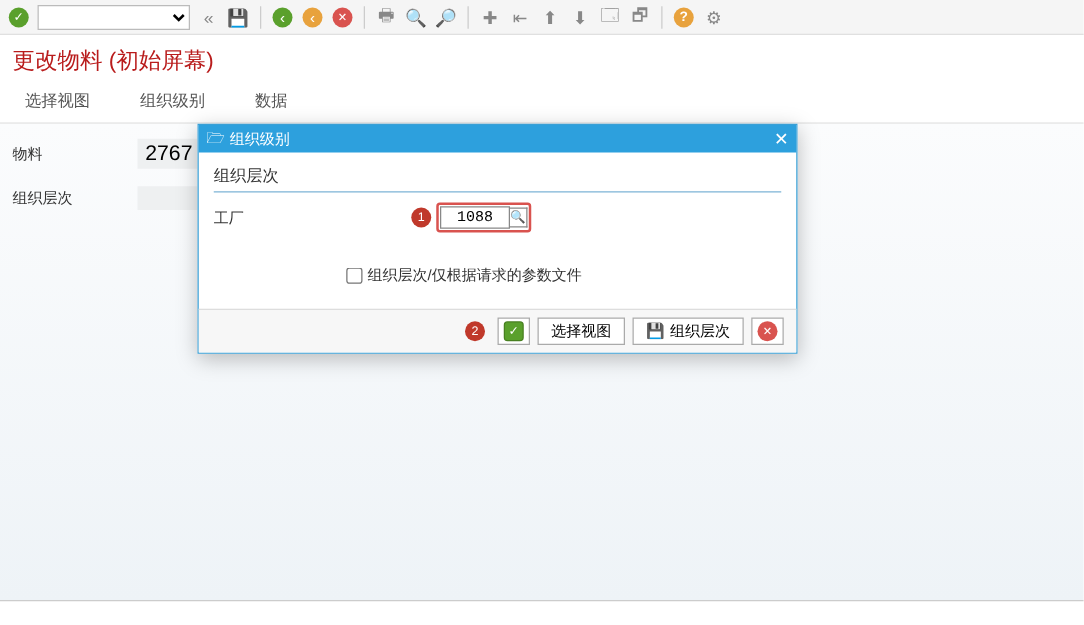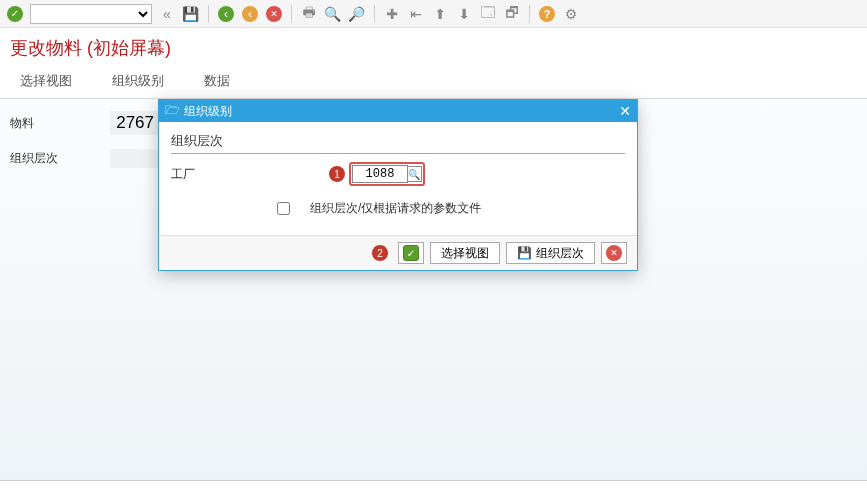--- a/index.html
+++ b/index.html
@@ -29,27 +29,27 @@
   .form-row .val { width: 48px; text-align: right; padding: 2px 4px; background: #eef0f1; border: none; font-size: 17px; }
   .form-row .val.empty { width: 48px; height: 19px; }
 
   
   .dialog { position: absolute; left: 158px; top: 0px; width: 480px; background: #fff; border: 1px solid #3aa0d6; box-shadow: 0 4px 16px rgba(0,0,0,.25); }
   .dlg-title { height: 22px; background: #2da0dd; color: #fff; display: flex; align-items: center; justify-content: space-between; padding: 0 6px; font-size: 12px; }
   .dlg-title .left { display:flex; align-items:center; gap:4px;}
   .dlg-close { cursor:pointer; font-size: 14px;}
   .dlg-body { padding: 10px 12px 4px 12px; }
   .section-h { font-size: 13px; color: #333; border-bottom: 1px solid #7db4d6; padding-bottom: 3px; margin-bottom: 8px; }
-  .dlg-row { display:flex; align-items:center; font-size:12px; margin-bottom: 14px;}
+  .dlg-row { display:flex; align-items:center; font-size:12px; margin-bottom: 26px;}
   .dlg-row .dlbl { width: 80px; color:#333; }
   .badge { width:16px; height:16px; border-radius:50%; background:#c0392b; color:#fff; font-size:10px; display:flex; align-items:center; justify-content:center; margin-right:4px;}
   .field-wrap { border: 2px solid #d9534f; border-radius: 3px; display:flex; align-items:center; padding:1px; }
   .field-wrap input { width: 56px; border: 1px solid #888; font-size:12px; text-align:center; padding:1px 2px;font-family:Liberation Mono, monospace; }
   .f4 { width:14px; height:16px; border:1px solid #888; border-left:none; display:flex; align-items:center; justify-content:center; font-size:10px; cursor:pointer;}
-  .dlg-chk { display:flex; align-items:center; gap:20px; font-size:12px; margin: 8px 0 14px 106px; color:#333; }
+  .dlg-chk { display:flex; align-items:center; gap:4px; font-size:12px; margin: 8px 0 14px 106px; color:#333; }
   .dlg-btns { display:flex; align-items:center; justify-content:flex-end; gap:6px; padding: 6px 10px; border-top:1px solid #ddd; background:#f7f7f7;}
   .btn { display:flex; align-items:center; gap:4px; border:1px solid #aaa; background:#fff; padding:2px 10px; font-size:12px; cursor:pointer; height:22px;}
   .ok-ic { width:16px;height:16px;border-radius:3px;background:#5aa02c;display:flex;align-items:center;justify-content:center;color:#fff;font-size:10px; border:1px solid #488020;}
   .cx-ic { width:16px;height:16px;border-radius:50%;background:#d9534f;display:flex;align-items:center;justify-content:center;color:#fff;font-size:9px;}
   .sv-ic { font-size:12px;}
 
   
   .sap-bar { height: 22px; background:#fff; border-top:1px solid #ccc; display:flex; align-items:center; justify-content:center;}
   .sap-logo { font-weight:bold; font-style:italic; color:#fff; background:#0073c8; padding:1px 6px; font-size:17px; border-radius:2px;margin-top:40px;}
 </style>

